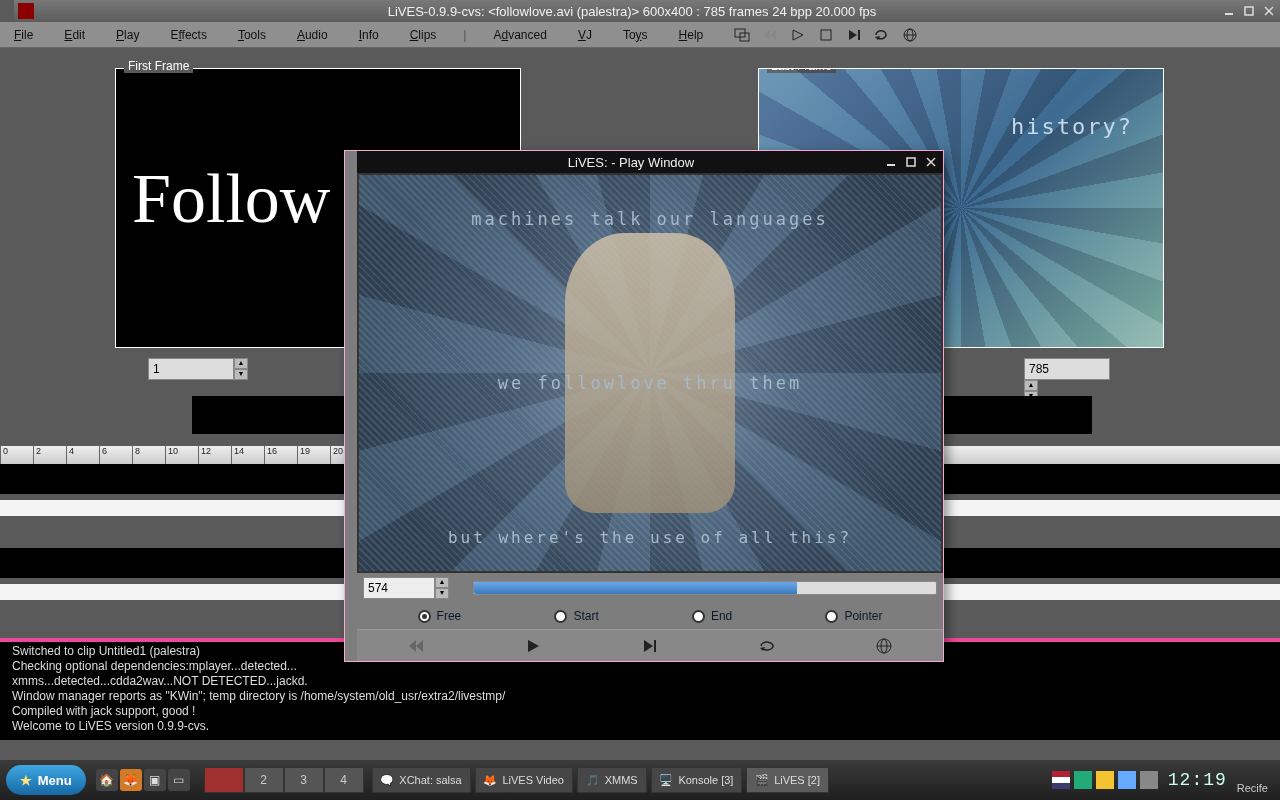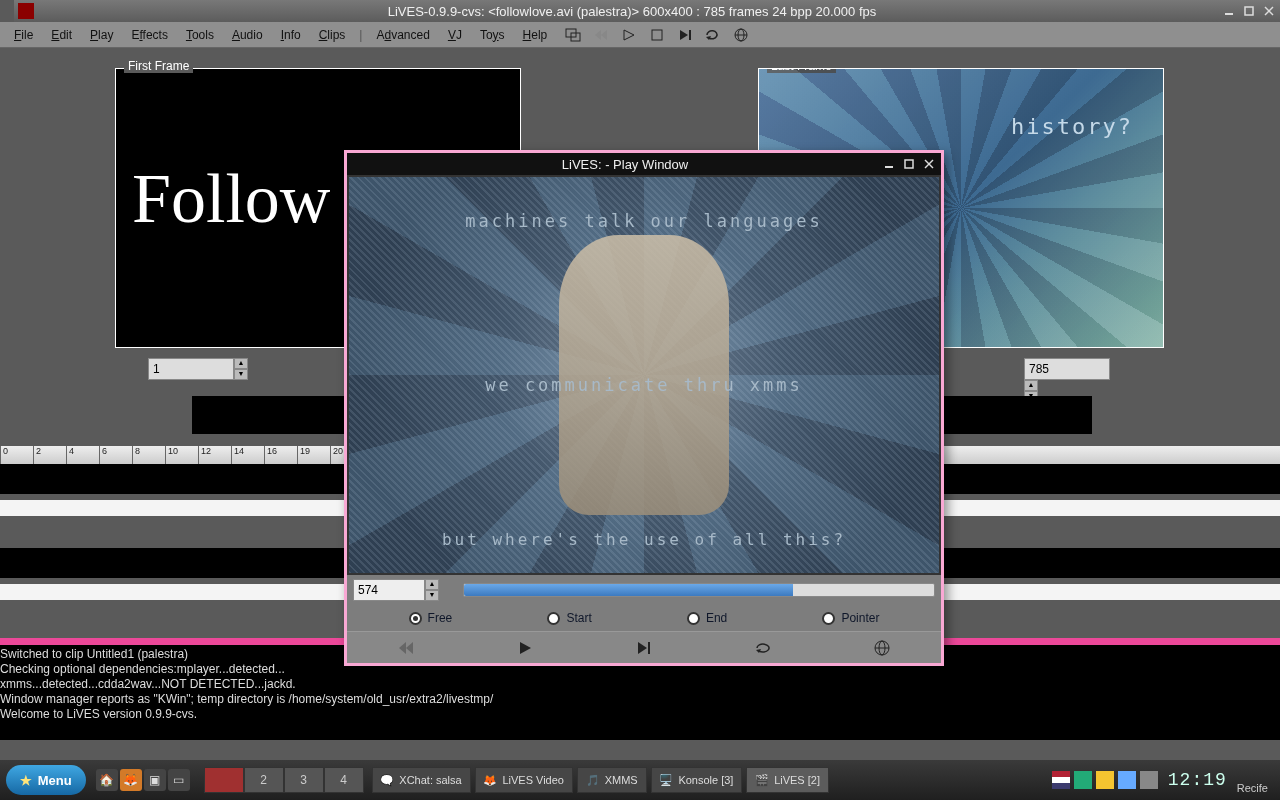--- a/index.html
+++ b/index.html
@@ -6,21 +6,21 @@
 body { font-family: sans-serif; font-size: 12px; background: #5a5a5a; width: 1280px; height: 800px; overflow: hidden; position: relative; }
 
 
 .titlebar { height: 22px; background: linear-gradient(to bottom, #787878, #5c5c5c); display: flex; align-items: center; padding: 8px 4px; color: #f0f0f0; margin-left: 14px; }
 .titlebar .app-icon { width: 16px; height: 16px; background: #8b0000; margin-right: 8px; }
 .titlebar .title { flex: 1; text-align: center; font-size: 13px; }
 .titlebar .win-controls { display: flex; gap: 6px; }
 .win-controls .ctl { width: 14px; height: 14px; display: flex; align-items: center; justify-content: center; color: #ddd; cursor: pointer; }
 
 
-.menubar { height: 26px; background: #8f8f8f; display: flex; align-items: center; padding: 0 6px; gap: 2px; border-bottom: 1px solid #666; }
+.menubar { height: 26px; background: #8f8f8f; display: flex; align-items: center; padding: 0 6px; gap: 15px; border-bottom: 1px solid #666; }
 .menubar .item { padding: 3px 8px; color: #111; cursor: pointer; }
 .menubar .item u { text-decoration: underline; }
 .menubar .sep { color: #555; padding: 0 4px; }
 .menubar .tb-icons { display: flex; gap: 8px; margin-left: 6px; }
 .tb-icons .ticon { width: 20px; height: 18px; display:flex; align-items:center; justify-content:center; color:#222; cursor:pointer; }
 
 
 .main { background: #5a5a5a; height: 610px; position: relative; padding: 10px 0 0 0; }
 .frame-box { position: absolute; border: 1px solid #fff; }
 .frame-label { position: absolute; top: -10px; left: 8px; background: #5a5a5a; color: #fff; padding: 0 4px; font-size: 12px; }
@@ -44,24 +44,24 @@
 .ruler .ticks { position:relative; height:100%; display:flex; }
 .ruler .tk { flex:0 0 33px; border-left:1px solid #666; padding-left:2px; height:100%; }
 
 .blackwide { position:absolute; left:0; right:0; height:30px; background:#000; }
 .bw1 { top:416px; }
 .bw2 { top:500px; }
 .sliderbg { position:absolute; left:0; right:0; top:452px; height:40px; background:linear-gradient(to bottom,#f4f4f4 0,#f4f4f4 16px,#5a5a5a 16px); }
 .sliderbg2 { position:absolute; left:0; right:0; top:536px; height:40px; background:linear-gradient(to bottom,#f4f4f4 0,#f4f4f4 16px,#5a5a5a 16px); }
 
 
-.console { position:absolute; left:0; right:0; top:638px; height:102px; background:#000; color:#ddd; font-size:12px; padding:2px 0; line-height:15px; overflow:hidden; border-top:7px solid #ec4899; }
-
-
-.playwin { position:absolute; left:344px; top:150px; width:600px; background:#7d7d7d; border:3px solid #f9a8d4; box-shadow: 4px 4px 10px rgba(0,0,0,0.4); }
+.console { position:absolute; left:0; right:0; top:638px; height:102px; background:#000; color:#ddd; font-size:12px; padding:2px 12px; line-height:15px; overflow:hidden; border-top:4px solid #ec4899; }
+
+
+.playwin { position:absolute; left:344px; top:150px; width:600px; background:#7d7d7d; border:1px solid #f9a8d4; box-shadow: 4px 4px 10px rgba(0,0,0,0.4); padding-left: 12px; }
 .playwin .pw-title { height:22px; background:#111; color:#eee; display:flex; align-items:center; padding:0 0 0 6px; font-size:13px; }
 .pw-title .t { flex:1; text-align:center; }
 .pw-title .ctls { display:flex; gap:4px; padding-right:4px; }
 .pw-title .ctls span { width:16px; height:16px; display:flex; align-items:center; justify-content:center; cursor:pointer; }
 .playwin .screen { height:400px; background: radial-gradient(circle at 50% 50%, #8b9cb0 0%, #4a5d72 40%, #2d3c4e 80%); position:relative; overflow:hidden; border:2px solid #333; }
 .playwin .screen .figure { position:absolute; left:50%; top:50%; transform:translate(-50%,-50%); width:170px; height:280px; background:linear-gradient(#cdbfa8,#9d8f7a); border-radius: 60px 60px 30px 30px / 70px 70px 30px 30px; opacity:0.85; }
 .playwin .screen .noise { position:absolute; inset:0; background:
   repeating-linear-gradient(45deg, rgba(180,200,220,0.15) 0 2px, transparent 2px 5px),
   repeating-conic-gradient(rgba(100,140,170,0.3) 0deg 15deg, rgba(50,70,90,0.3) 15deg 30deg); }
 .playwin .screen .txt { position:absolute; width:100%; text-align:center; color:#a7b9c8; font-family:monospace; letter-spacing:3px; }
@@ -237,20 +237,21 @@
   <div class="blackwide bw2"></div>
   <div class="sliderbg2"></div>
 </div>
 
 <div class="console" id="console-log">
     <div>Switched to clip Untitled1 (palestra)</div>
     <div>Checking optional dependencies:mplayer...detected...</div>
     <div>xmms...detected...cdda2wav...NOT DETECTED...jackd.</div>
     <div></div>
     <div>Window manager reports as "KWin"; temp directory is /home/system/old_usr/extra2/livestmp/</div>
+    <div>Compiled with jack support, good !</div>
     <div>Welcome to LiVES version 0.9.9-cvs.</div>
   </div>
 
 <div class="playwin">
   <div class="pw-title">
     <span style="width:16px"></span>
     <div class="t">LiVES: - Play Window</div>
     <div class="ctls">
       <span>
           <svg width="10" height="10">
@@ -267,21 +268,21 @@
             <line x1="1" y1="1" x2="9" y2="9" stroke="#ddd" stroke-width="1.5"></line>
             <line x1="9" y1="1" x2="1" y2="9" stroke="#ddd" stroke-width="1.5"></line>
           </svg>
         </span>
     </div>
   </div>
   <div class="screen">
     <div class="noise"></div>
     <div class="figure"></div>
     <div class="txt" style="top:34px;font-size:17px">machines talk our languages</div>
-    <div class="txt" style="top:198px;font-size:17px">we communicate thru xmms</div>
+    <div class="txt" style="top:198px;font-size:17px">we followlove thru them</div>
     <div class="txt" style="bottom:24px;font-size:16px">but where's the use of all this?</div>
   </div>
   <div class="row1">
     <div class="sp">
       <input value="574" style="">
       <div class="btns" style="width:14px;display:flex;flex-direction:column">
         <div style="height:11px;background:#bbb;border:1px solid #888;font-size:7px;text-align:center;cursor:pointer">▲</div>
         <div style="height:11px;background:#bbb;border:1px solid #888;font-size:7px;text-align:center;cursor:pointer">▼</div>
       </div>
     </div>

